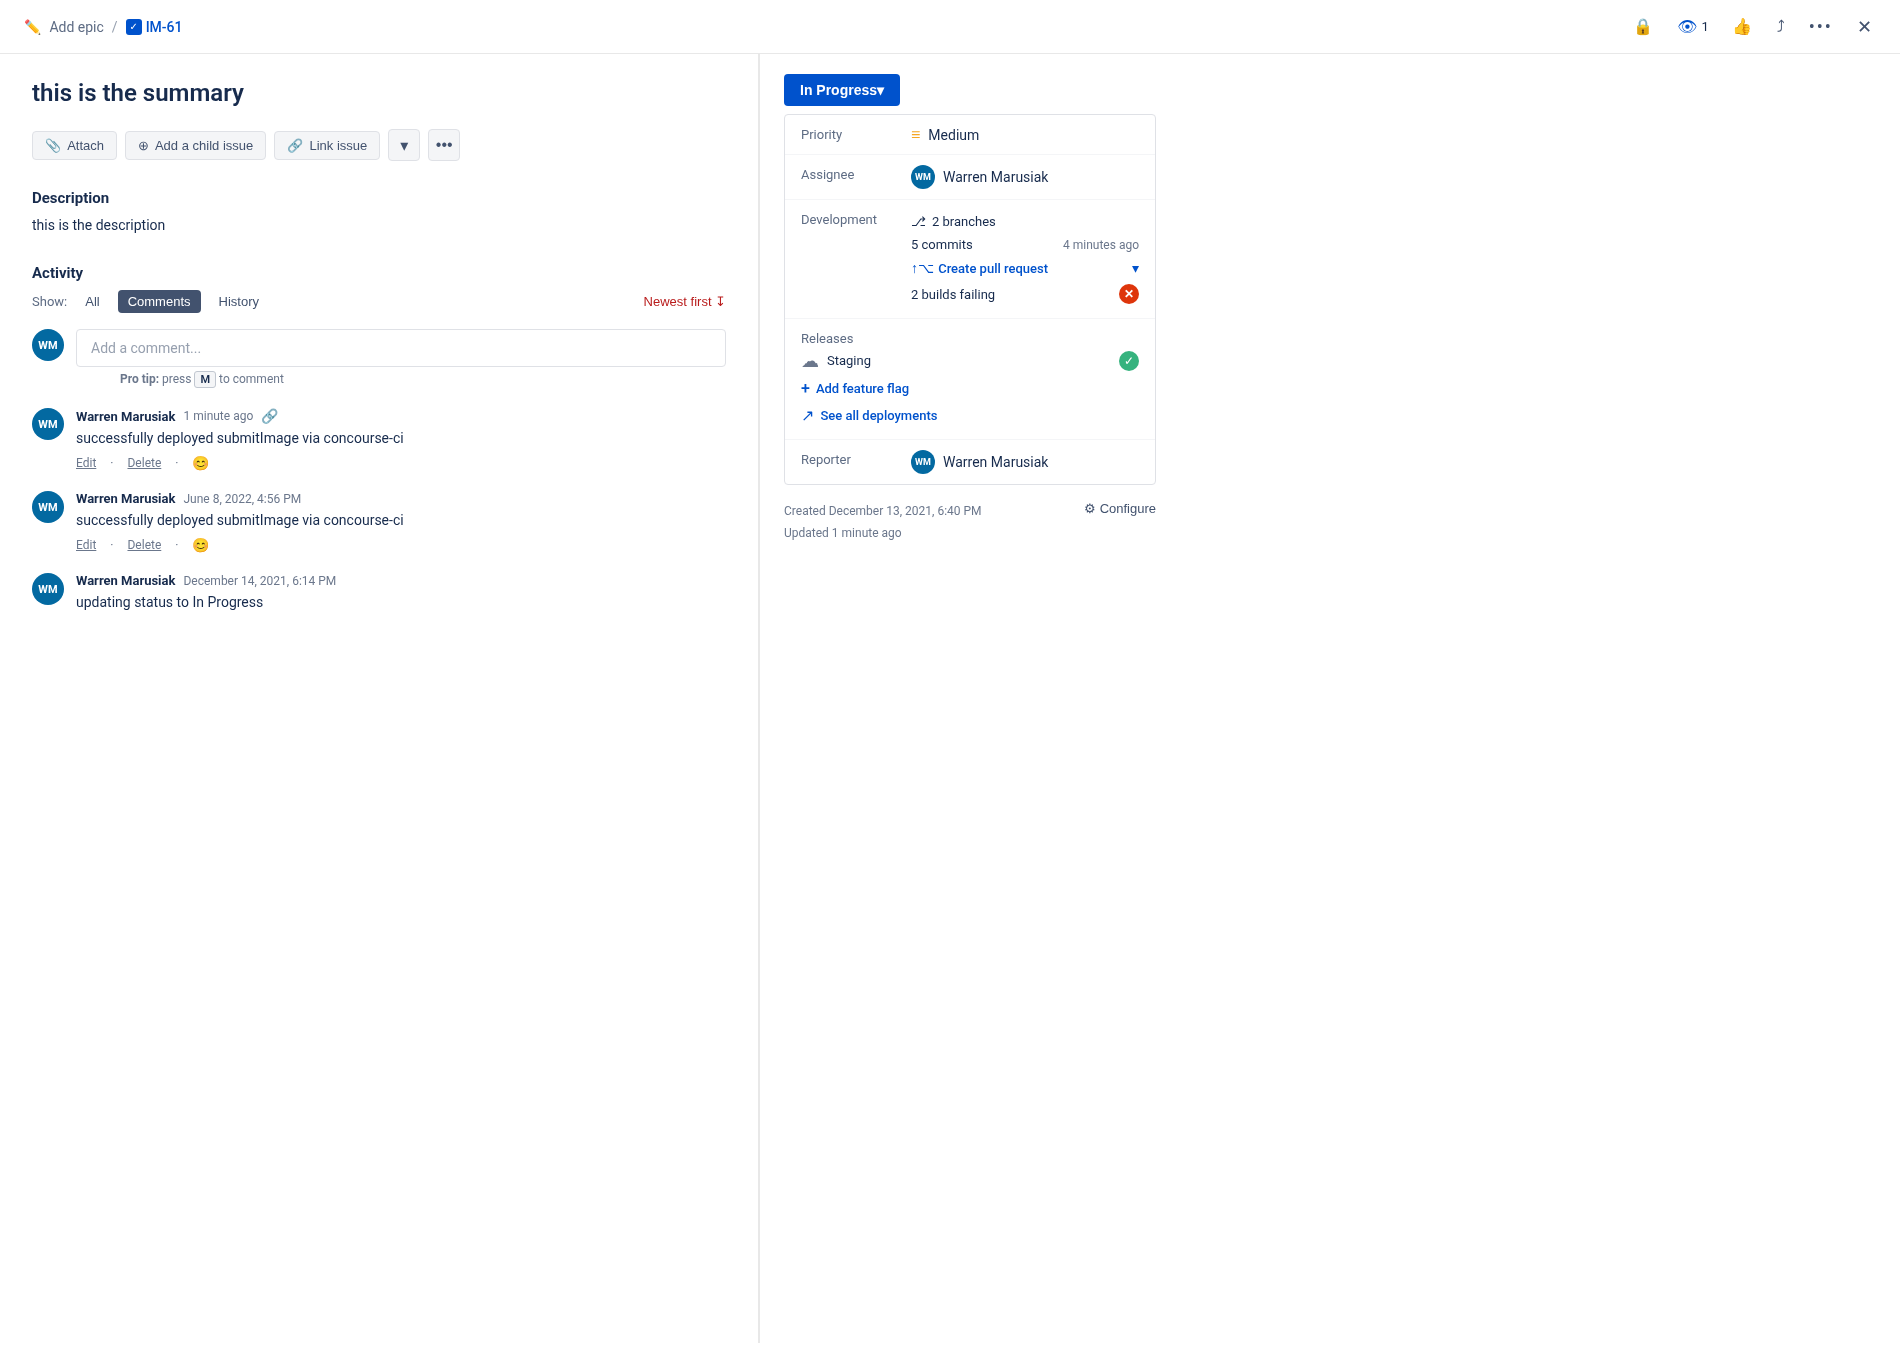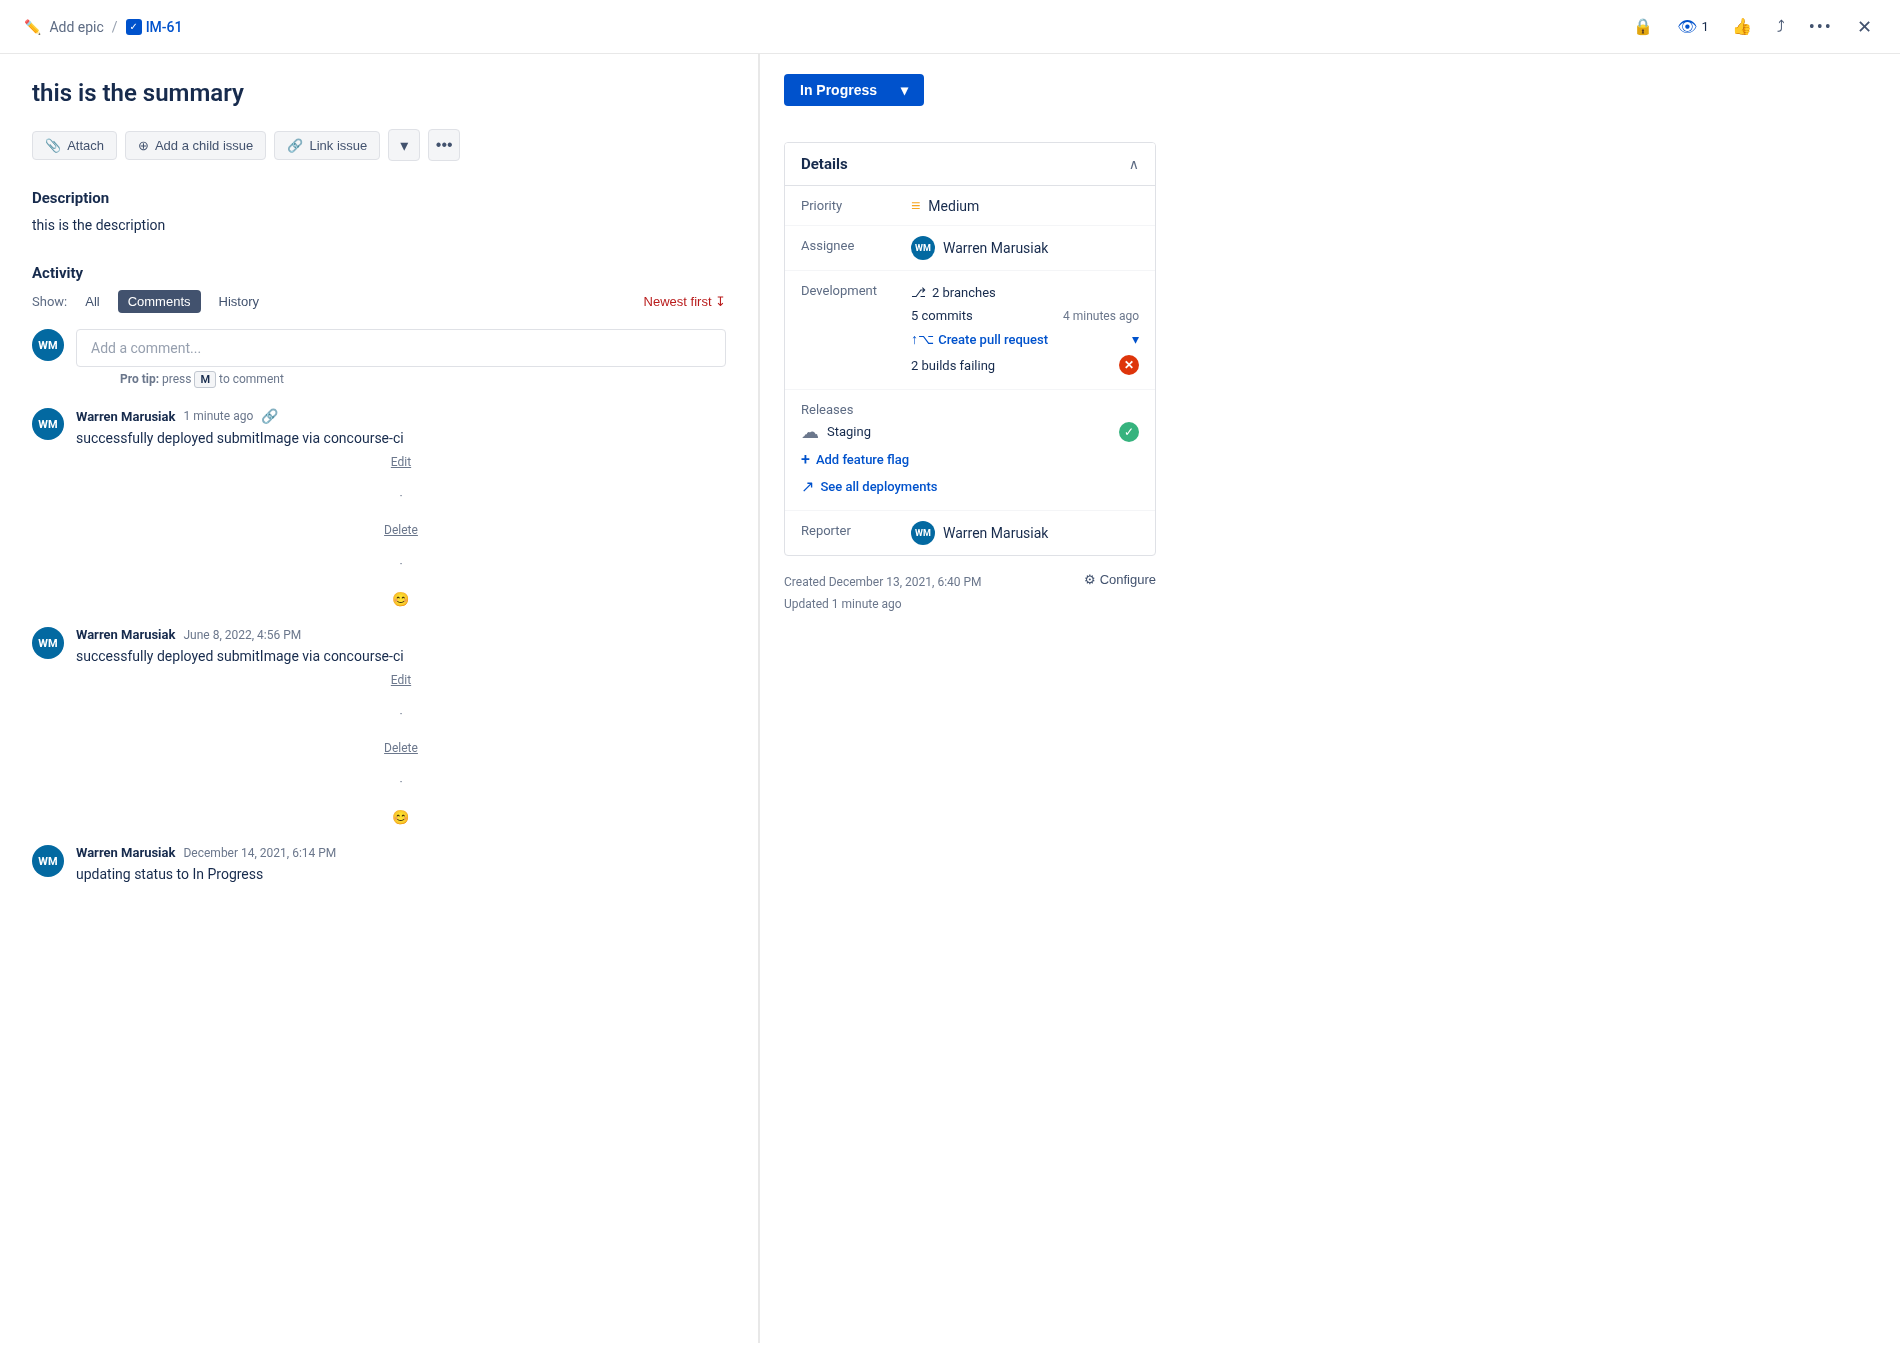--- a/index.html
+++ b/index.html
@@ -250,47 +250,46 @@
     }
     .comment-text {
       font-size: 14px;
       color: #172b4d;
       margin-bottom: 6px;
       line-height: 1.5;
     }
     .comment-actions {
       display: flex;
       align-items: center;
-      gap: 20px;
+      gap: 12px;
       font-size: 12px;
       color: #6b778c;
-      flex-direction: column;
     }
     .comment-actions a {
       color: #6b778c;
       text-decoration: underline;
       cursor: pointer;
     }
     .comment-actions .dot { margin: 0 2px; }
     .emoji-btn { font-size: 14px; cursor: pointer; }
 
     
     .status-btn {
       display: flex;
       align-items: center;
-      gap: 24px;
+      gap: 0;
       background: #0052cc;
       color: white;
       border: none;
       border-radius: 4px;
       padding: 8px 16px;
       font-size: 14px;
       font-weight: 600;
       cursor: pointer;
-      margin-bottom: 36px;
+      margin-bottom: 8px;
     }
 
     .details-section {
       border: 1px solid #dfe1e6;
       border-radius: 4px;
       overflow: hidden;
       margin-bottom: 16px;
     }
     .details-header {
       display: flex;
@@ -603,24 +602,20 @@
   </div>
 
   <div class="right-panel">
 
     <button class="status-btn">
       <span>In Progress</span>
       <span>▾</span>
     </button>
 
     <div class="details-section">
-      <div class="details-header">
-        <span class="details-header-title">Details</span>
-        <span class="details-chevron">∧</span>
-      </div>
 
       <div class="detail-row">
         <div class="detail-label">Priority</div>
         <div class="detail-value">
           <span style="color:#f5a623;font-size:16px;">≡</span>
           <span>Medium</span>
         </div>
       </div>
 
       <div class="detail-row">

